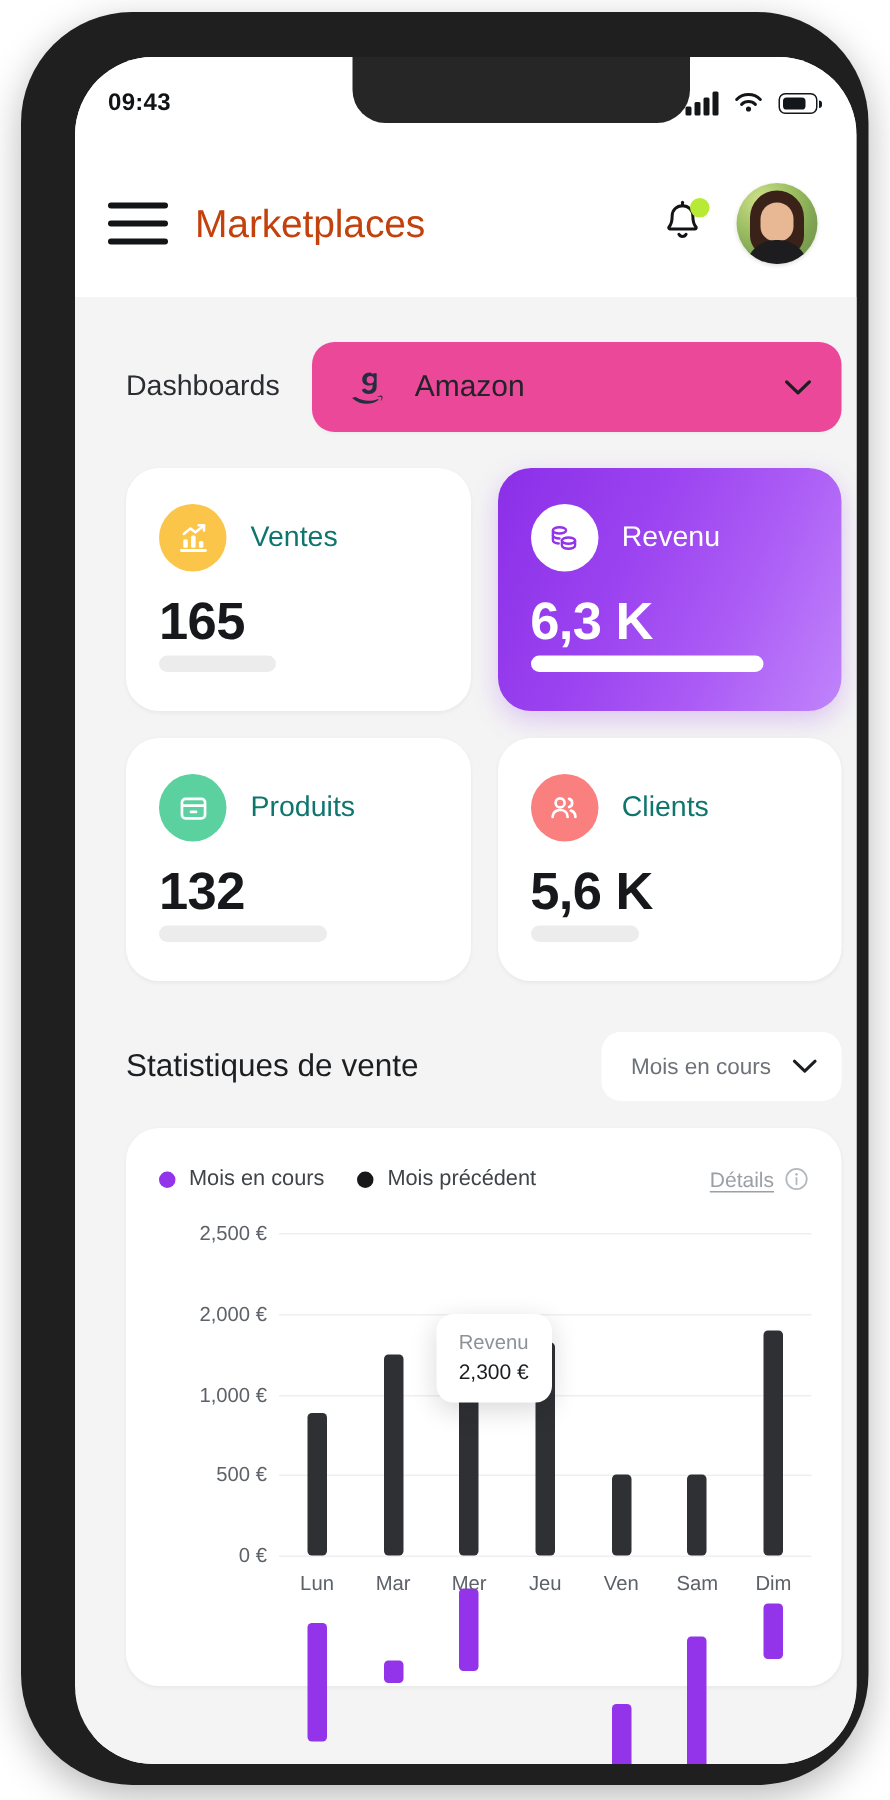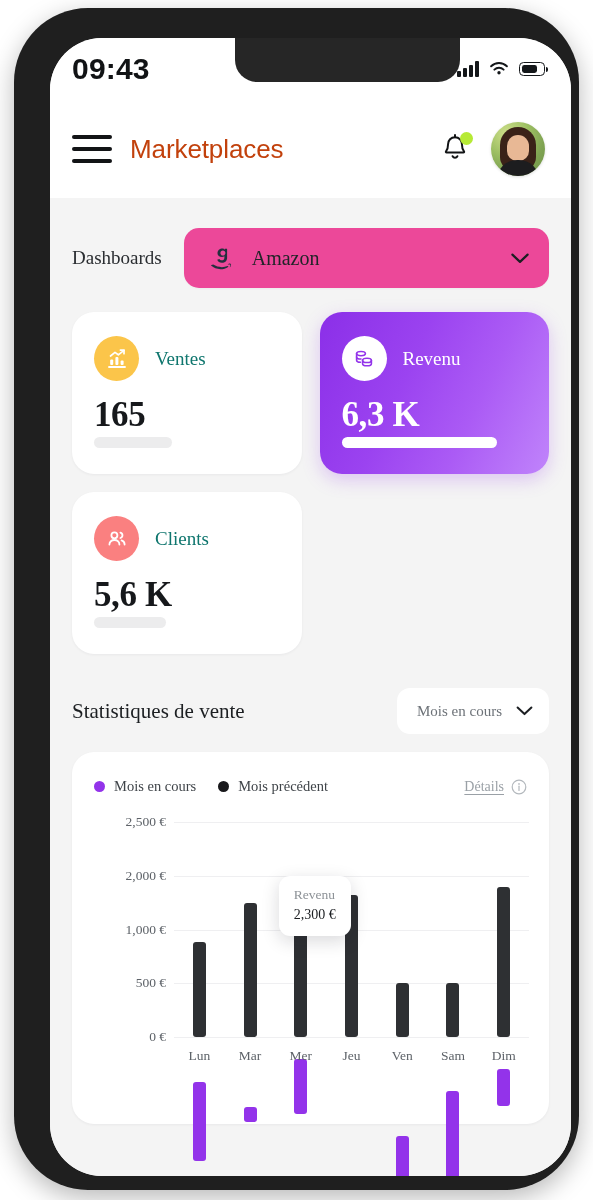--- a/index.html
+++ b/index.html
@@ -37,21 +37,21 @@
 
   
   .statusbar {
     position: absolute; left: 0; top: 0; width: 521px; height: 62px;
     background: #ffffff;
     display: flex; align-items: center; justify-content: space-between;
     padding: 0 26px 0 22px;
     z-index: 30;
   }
   .status-time {
-    font-size: 30px; font-weight: 700; color: #111315; letter-spacing: 0.2px;
+    font-size: 16px; font-weight: 700; color: #111315; letter-spacing: 0.2px;
   }
   .status-icons { display: flex; align-items: center; gap: 9px; }
   .bars { display: flex; align-items: flex-end; gap: 2.5px; height: 16px; }
   .bars i { display:block; width: 3.6px; background: #14171a; border-radius: 1px; }
   .bars i:nth-child(1){height:6px;} .bars i:nth-child(2){height:9px;}
   .bars i:nth-child(3){height:12.5px;} .bars i:nth-child(4){height:16px;}
   .batt {
     width: 26px; height: 14px; border: 1.8px solid #14171a;
     border-radius: 4.5px; position: relative; padding: 1.6px;
   }
@@ -93,22 +93,22 @@
     position:absolute; left:16px; top:13px; width:22px; height:26px;
     background:#e8b895; border-radius:11px 11px 10px 10px;
   }
   .av-body {
     position:absolute; left:6px; bottom:-4px; width:42px; height:20px;
     background:#1d1d1f; border-radius:20px 20px 0 0;
   }
 
   
   .content {
-    position:absolute; left:0; top:160px; width:521px; height:978px;
-    background:#f4f4f4; padding: 0 22px; font-family: Liberation Serif, serif;
+    position:absolute; left:12px; top:160px; width:521px; height:978px;
+    background:#f4f4f4; padding: 0 22px;
   }
 
   
   .dash-row { display:flex; align-items:center; margin-top: 30px; }
   .dash-label { font-size: 19px; color:#2a2d31; }
   .dash-select {
     margin-left: 22px; flex: 1; height: 60px; background:#ec4899;
     border-radius: 15px; display:flex; align-items:center; padding: 0 20px 0 26px;
     cursor: pointer; box-shadow: 0 1px 2px rgba(0,0,0,.03);
   }
@@ -304,20 +304,34 @@
                   <ellipse cx="15" cy="13.4" rx="4.4" ry="2.1" fill="none" stroke="#9333ea" stroke-width="1.6"></ellipse>
                   <path d="M10.6 13.4v3.3c0 1.2 2 2.1 4.4 2.1s4.4-.9 4.4-2.1v-3.3" fill="none" stroke="#9333ea" stroke-width="1.6" stroke-linecap="round"></path>
                 </svg>
               </div>
               <div class="card-label">Revenu</div>
             </div>
             <div class="card-value">6,3 K</div>
             <div class="bar-track" style="width:155px"></div>
           </div>
 
+          <div class="card">
+            <div class="card-top">
+              <div class="ic green">
+                <svg width="24" height="24" viewBox="0 0 24 24">
+                  <rect x="4.3" y="5.6" width="15.4" height="13" rx="2.4" fill="none" stroke="#fff" stroke-width="1.8"></rect>
+                  <path d="M4.3 10.1h15.4" stroke="#fff" stroke-width="1.8"></path>
+                  <path d="M10.3 14.3h3.4" stroke="#fff" stroke-width="1.8" stroke-linecap="round"></path>
+                </svg>
+              </div>
+              <div class="card-label">Produits</div>
+            </div>
+            <div class="card-value">132</div>
+            <div class="bar-track" style="width:112px"></div>
+          </div>
 
           <div class="card">
             <div class="card-top">
               <div class="ic red">
                 <svg width="24" height="24" viewBox="0 0 24 24">
                   <circle cx="9.4" cy="8.3" r="3" fill="none" stroke="#fff" stroke-width="1.8"></circle>
                   <path d="M4.4 17.6c0-2.8 2.2-4.6 5-4.6s5 1.8 5 4.6" fill="none" stroke="#fff" stroke-width="1.8" stroke-linecap="round"></path>
                   <path d="M15.4 5.6a2.8 2.8 0 0 1 0 5.4" fill="none" stroke="#fff" stroke-width="1.8" stroke-linecap="round"></path>
                   <path d="M16.6 13.4c1.8.5 3 1.9 3 4.2" fill="none" stroke="#fff" stroke-width="1.8" stroke-linecap="round"></path>
                 </svg>

